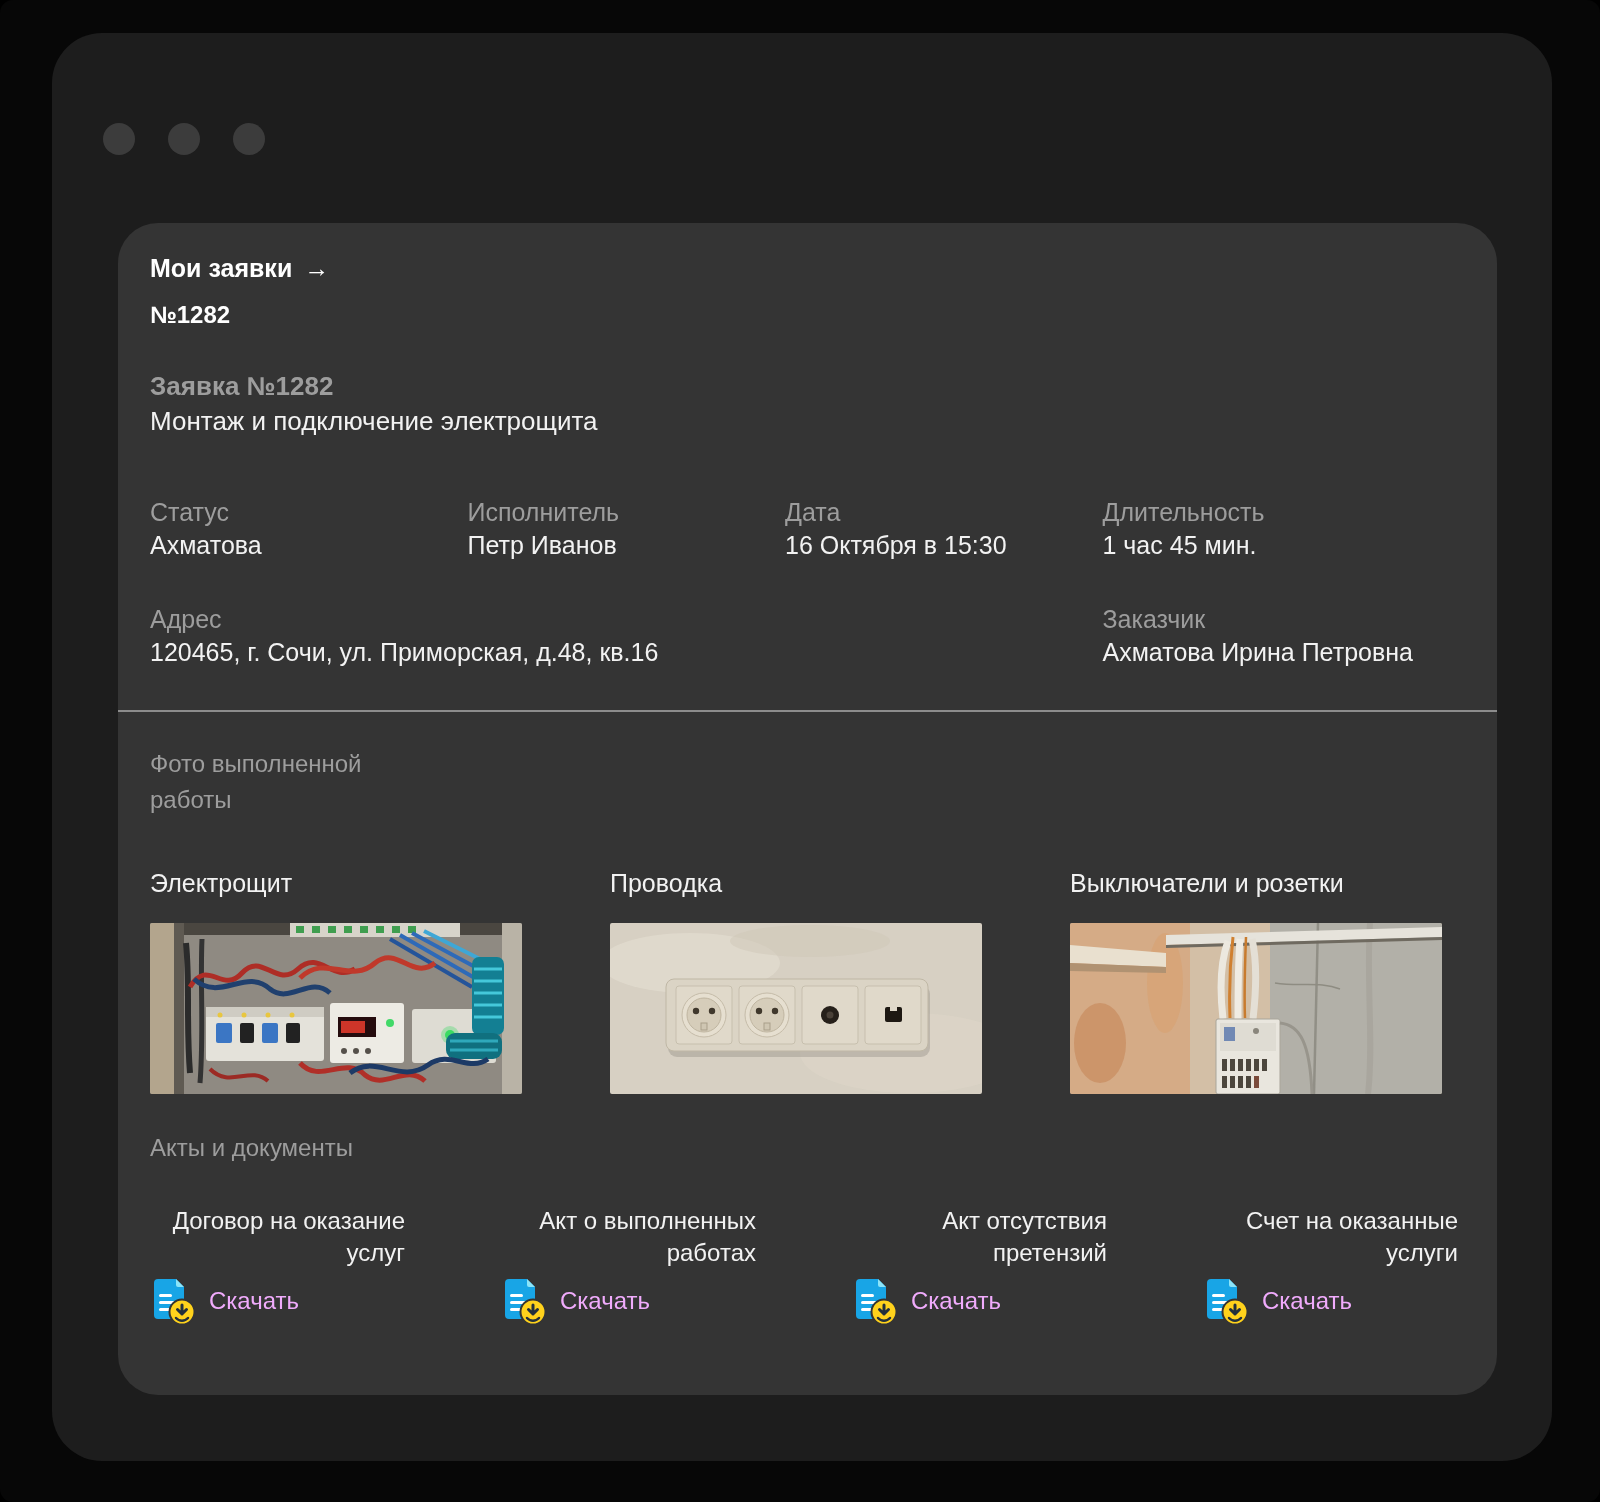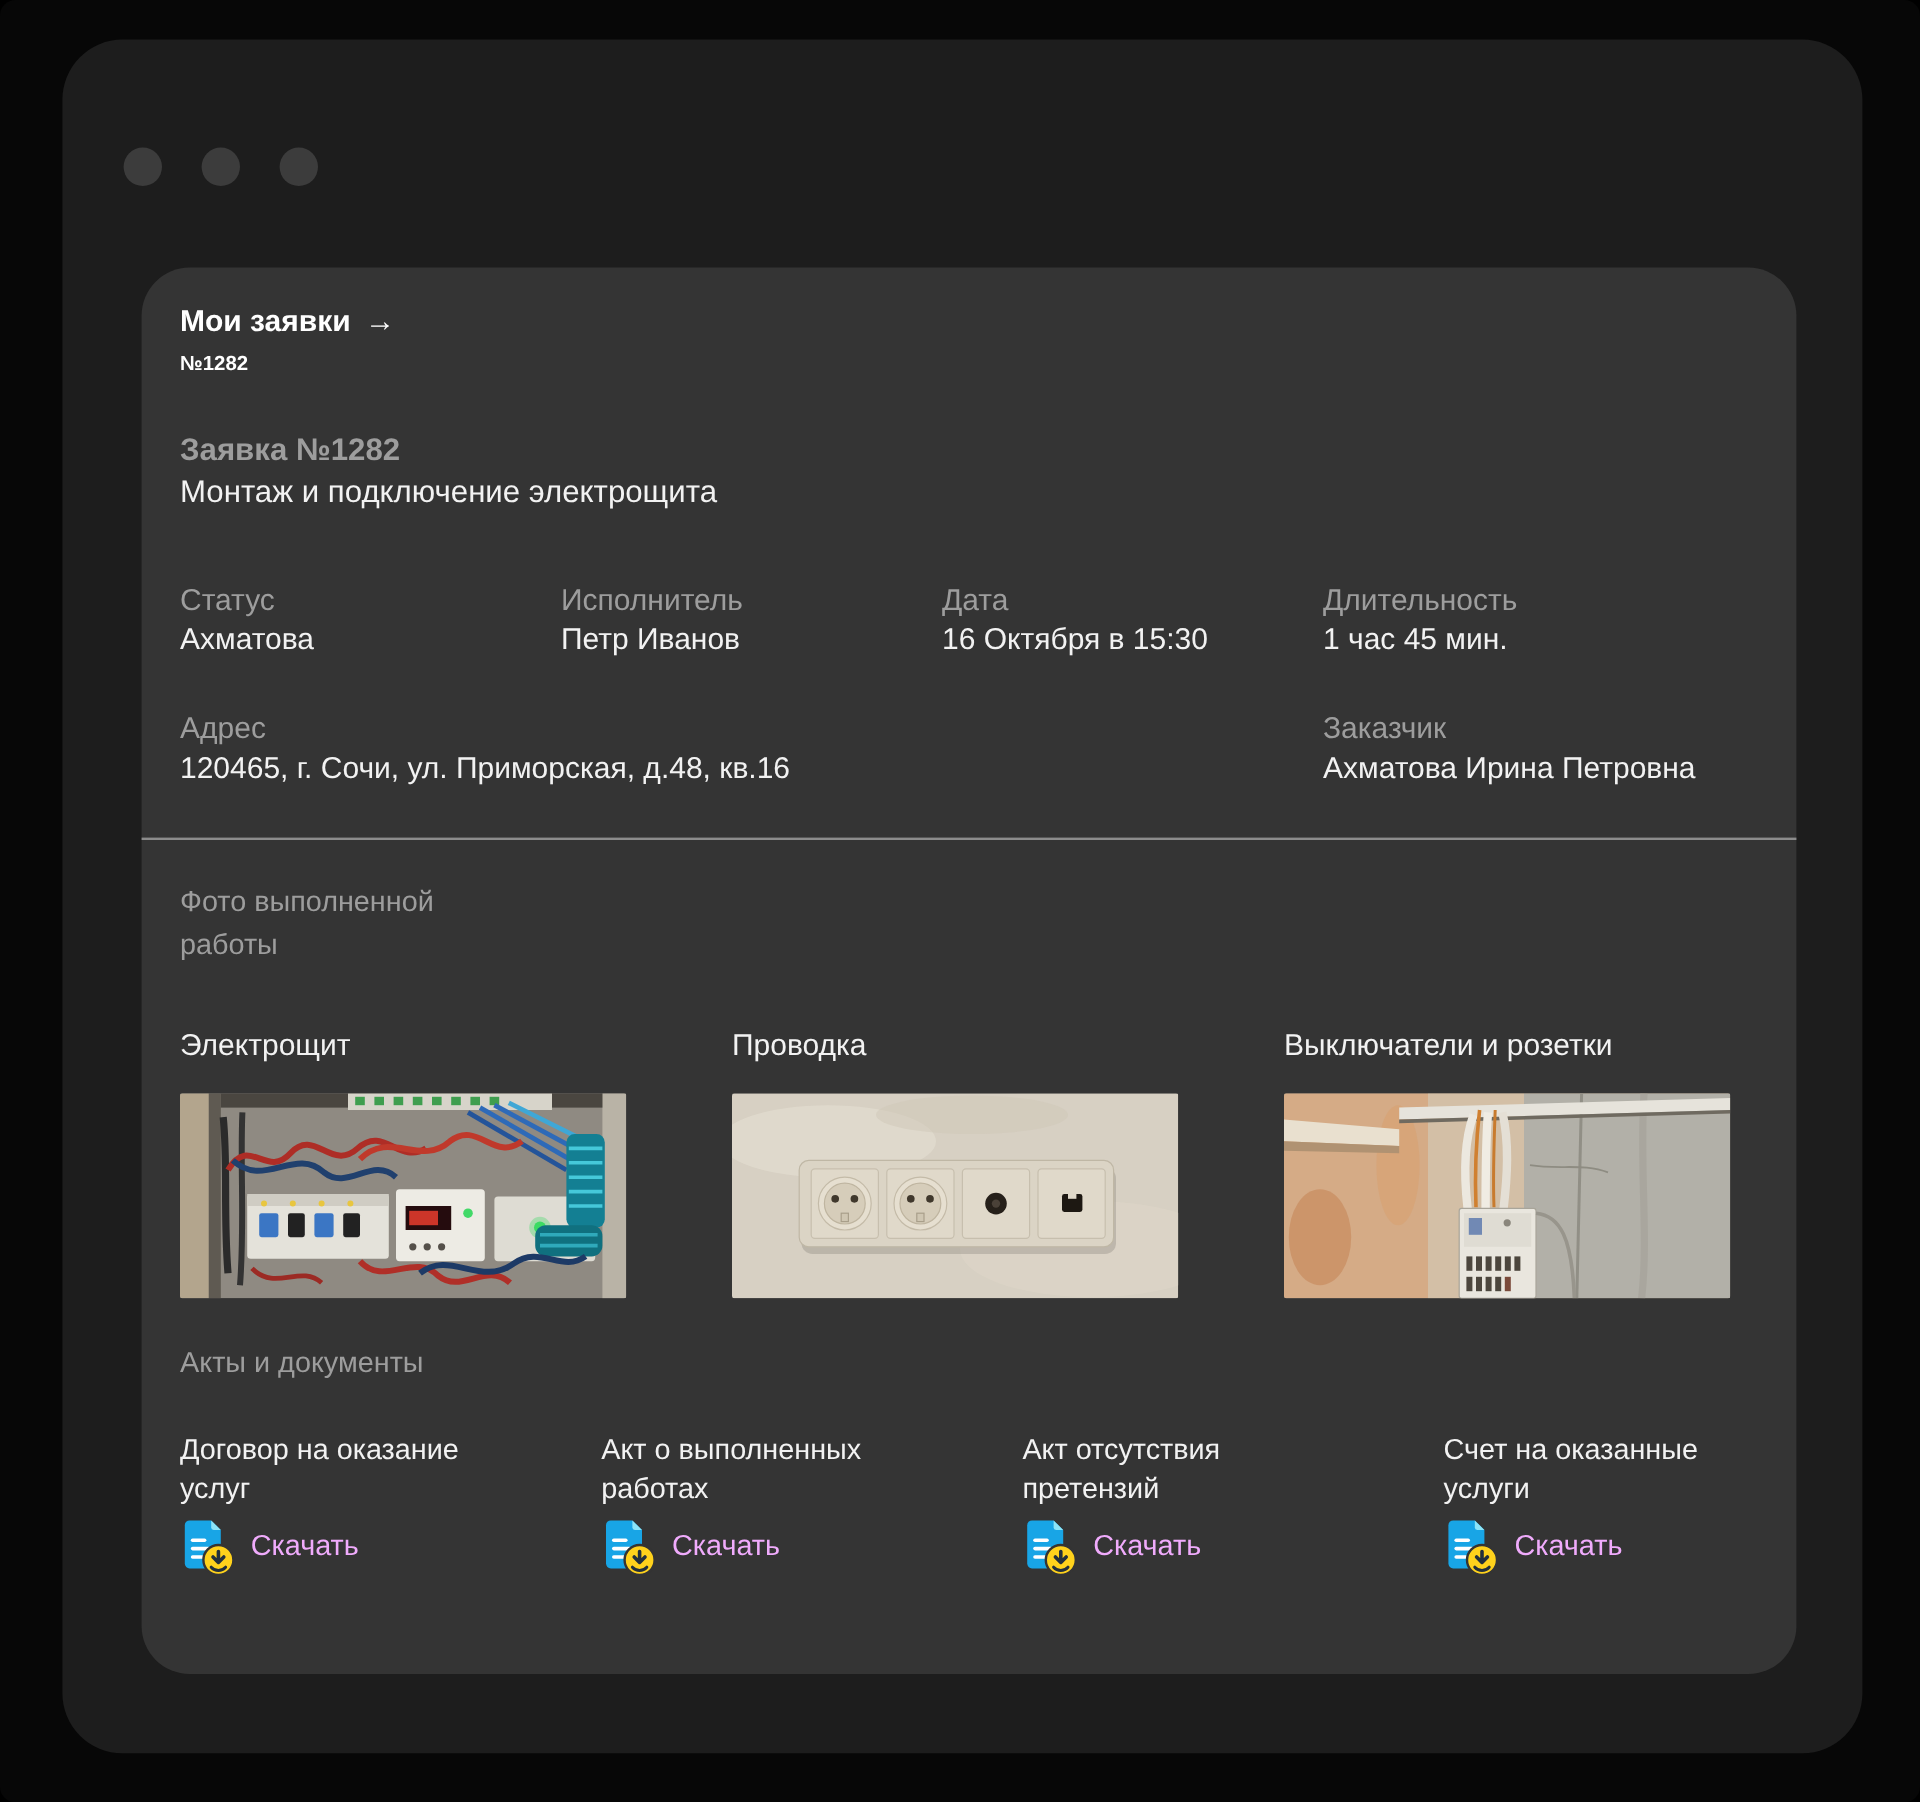--- a/index.html
+++ b/index.html
@@ -5,38 +5,38 @@
   html,body{margin:0;padding:0;background:#000;}
   body{width:1600px;height:1502px;position:relative;font-family:"Liberation Sans",sans-serif;overflow:hidden;}
   .page{position:absolute;inset:0;background:#070707;border-radius:13px;overflow:hidden;}
   .window{position:absolute;left:52px;top:33px;width:1500px;height:1428px;background:#1d1d1d;border-radius:50px;}
   .dots{position:absolute;left:51px;top:90px;display:flex;gap:33px;}
   .dot{width:32px;height:32px;border-radius:50%;background:#3c3c3c;}
   .card{position:absolute;left:66px;top:190px;width:1379px;height:1172px;box-sizing:border-box;
         background:#343434;border-radius:40px;padding:30px 32px;color:#f2f2f2;}
   .breadcrumb{display:flex;align-items:center;gap:12px;font-size:25px;font-weight:700;line-height:30px;color:#ffffff;width:max-content;cursor:pointer;}
   .breadcrumb .arrow{font-weight:700;}
-  .breadcrumb-num{margin-top:8px;font-size:17px;font-weight:700;line-height:24px;color:#ffffff;}
+  .breadcrumb-num{margin-top:20px;font-size:24px;font-weight:700;line-height:24px;color:#ffffff;}
   .req-heading{margin-top:42px;font-size:26px;font-weight:700;line-height:34px;color:#9d9d9d;}
   .req-title{font-size:26px;line-height:36px;color:#f2f2f2;}
   .meta-grid{display:grid;grid-template-columns:repeat(4,1fr);width:1270px;margin-top:58px;}
   .meta-grid.row2{margin-top:43px;}
   .meta-label{font-size:25px;line-height:30px;color:#9d9d9d;}
   .meta-value{font-size:25px;line-height:32px;margin-top:2px;color:#f2f2f2;white-space:nowrap;}
   .col-addr{grid-column:1 / span 3;}
   .col-cust{grid-column:4;}
   .divider{margin:42px -32px 0 -32px;border:none;border-top:2px solid #8c8c8c;}
   .report-heading{margin-top:20px;font-size:25px;font-weight:700;line-height:30px;color:#ffffff;}
   .photos-label{margin-top:34px;font-size:24px;line-height:36px;color:#9d9d9d;max-width:240px;}
   .photos-grid{margin-top:50px;display:grid;grid-template-columns:repeat(3,372px);column-gap:88px;}
   .photo-caption{font-size:25px;line-height:30px;color:#f2f2f2;}
   .photo-frame{margin-top:25px;width:372px;height:171px;border-radius:2px;overflow:hidden;cursor:pointer;}
   .photo-frame svg{display:block;width:100%;height:100%;}
   .docs-label{margin-top:39px;font-size:24px;line-height:30px;color:#9d9d9d;}
-  .docs-grid{margin-top:42px;display:grid;grid-template-columns:351px 351px 351px auto;}
+  .docs-grid{margin-top:42px;display:grid;grid-template-columns:351px 351px 351px auto;text-align:right;}
   .doc-title{font-size:24px;line-height:32px;color:#f2f2f2;max-width:255px;}
   .download-row{margin-top:8px;display:flex;align-items:center;gap:13px;width:max-content;cursor:pointer;}
   .download-row svg{display:block;}
   .download-label{font-size:24px;color:#f0abfc;}
 </style>
 </head>
 <body>
 
 <div class="page">
   <div class="window">

